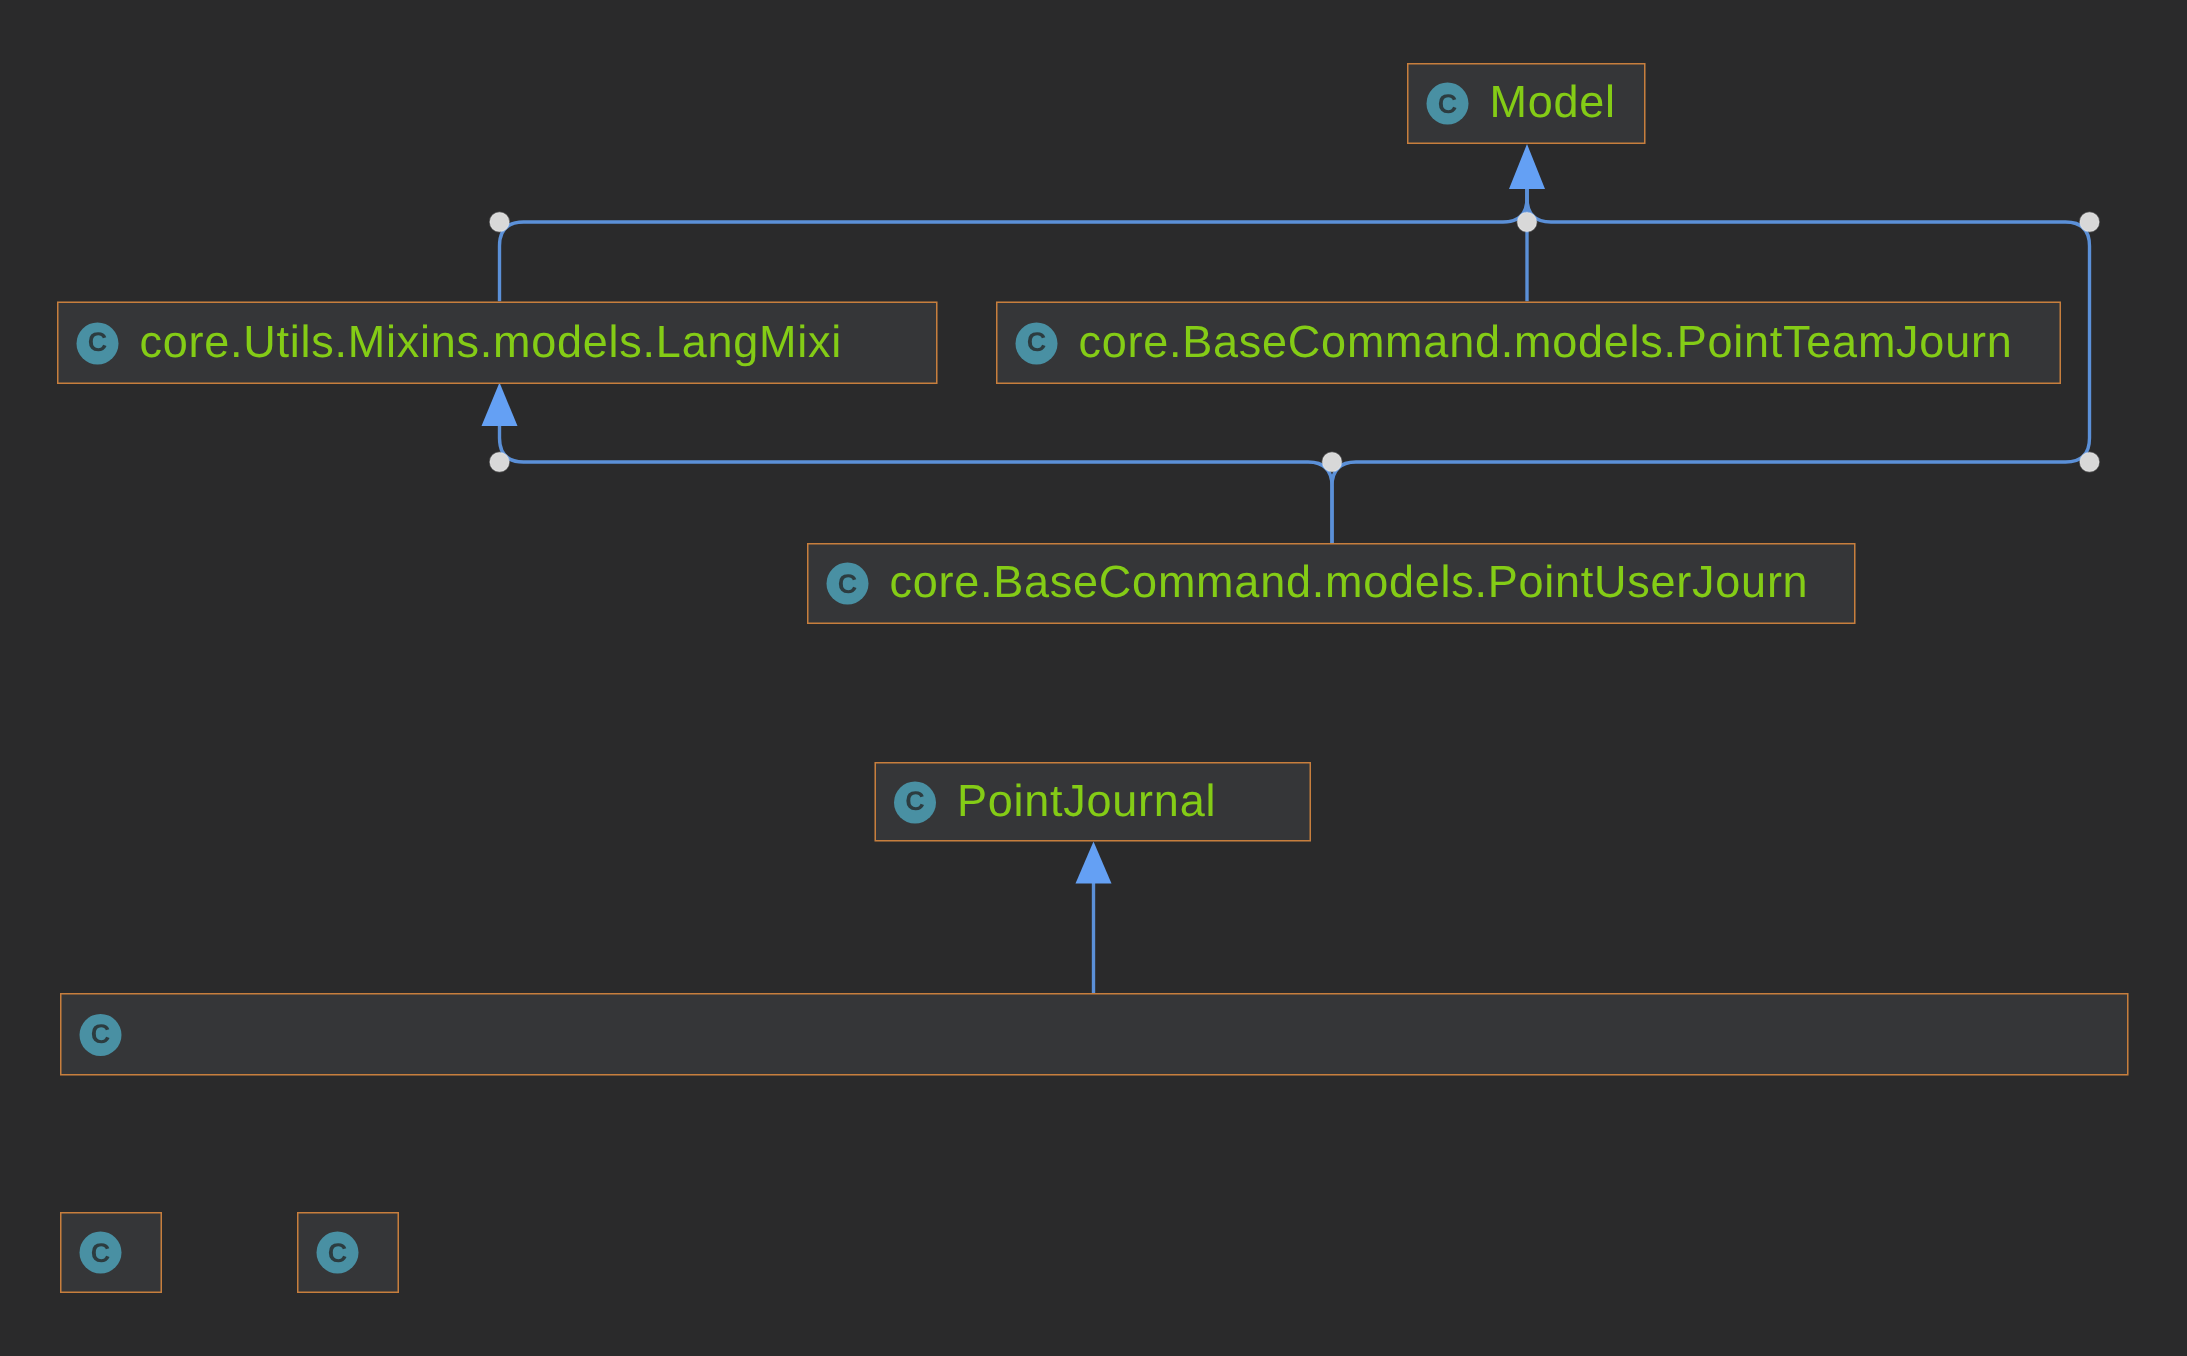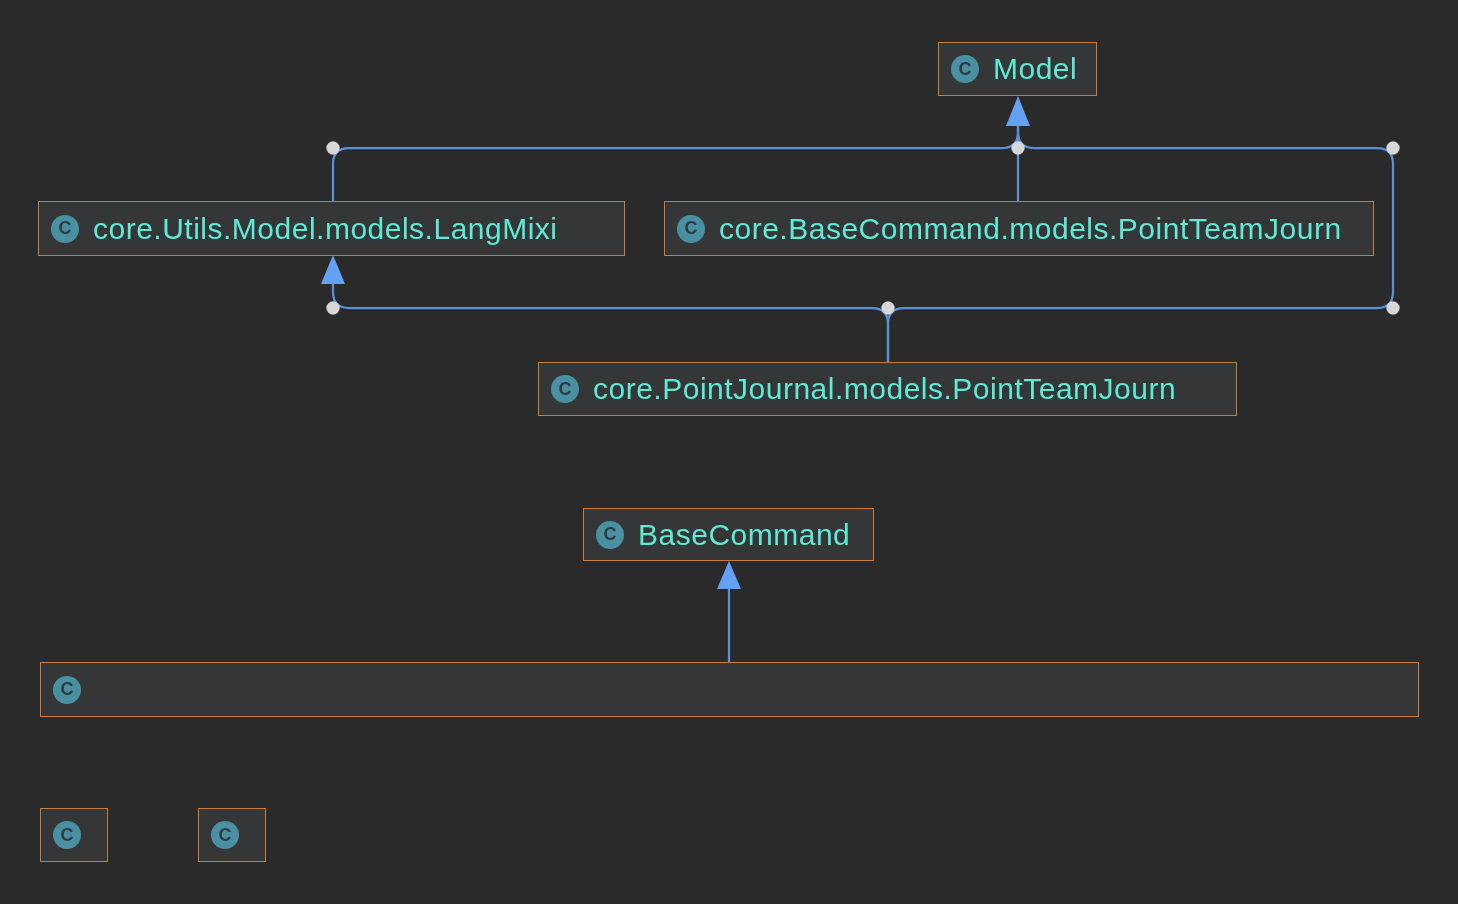--- a/index.html
+++ b/index.html
@@ -59,21 +59,21 @@
     display: flex;
     align-items: center;
     justify-content: center;
     font-size: 18px;
     font-weight: 700;
     margin-right: 14px;
   }
   .node-label {
     font-size: 30px;
     letter-spacing: 0.5px;
-    color: #5eead4;
+    color: #84cc16;
   }
 </style>
 </head>
 <body>
 
 <div class="canvas">
 
   <svg class="edges-layer" width="1458" height="904" viewBox="0 0 1458 904" xmlns="http://www.w3.org/2000/svg">
 
     <g>
@@ -107,36 +107,36 @@
     <circle class="bend-handle" cx="1393" cy="308" r="6.5"></circle>
   </svg>
 
   <div class="node" style="left:938px; top:42px; width:159px; height:54px;">
     <span class="class-icon">C</span>
     <span class="node-label">Model</span>
   </div>
 
   <div class="node" style="left:38px; top:201px; width:587px; height:55px;">
     <span class="class-icon">C</span>
-    <span class="node-label">core.Utils.Model.models.LangMixi</span>
+    <span class="node-label">core.Utils.Mixins.models.LangMixi</span>
   </div>
 
   <div class="node" style="left:664px; top:201px; width:710px; height:55px;">
     <span class="class-icon">C</span>
     <span class="node-label">core.BaseCommand.models.PointTeamJourn</span>
   </div>
 
   <div class="node" style="left:538px; top:362px; width:699px; height:54px;">
     <span class="class-icon">C</span>
-    <span class="node-label">core.PointJournal.models.PointTeamJourn</span>
+    <span class="node-label">core.BaseCommand.models.PointUserJourn</span>
   </div>
 
   <div class="node" style="left:583px; top:508px; width:291px; height:53px;">
     <span class="class-icon">C</span>
-    <span class="node-label">BaseCommand</span>
+    <span class="node-label">PointJournal</span>
   </div>
 
   <div class="node" style="left:40px; top:662px; width:1379px; height:55px;">
     <span class="class-icon">C</span>
   </div>
 
   <div class="node" style="left:40px; top:808px; width:68px; height:54px;">
     <span class="class-icon">C</span>
     <span class="node-label"></span>
   </div>

